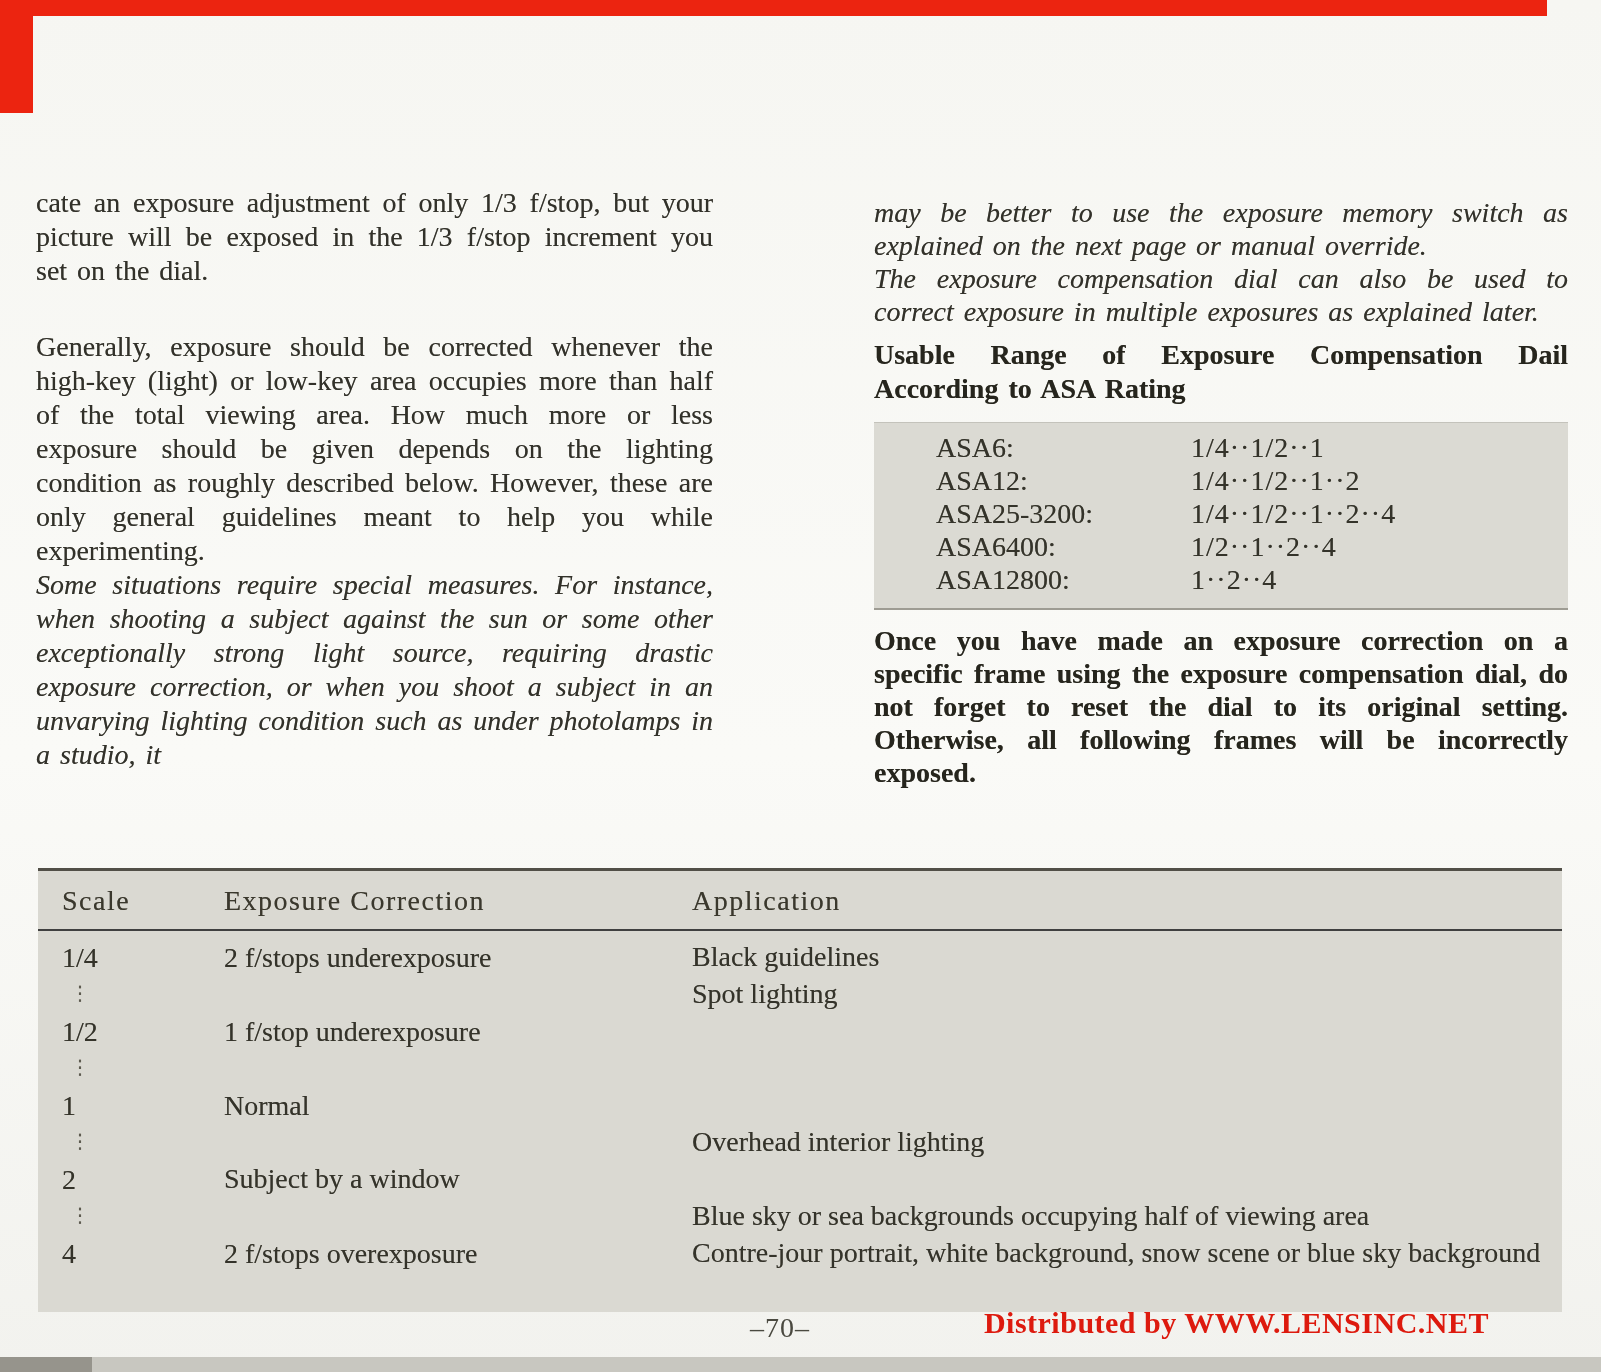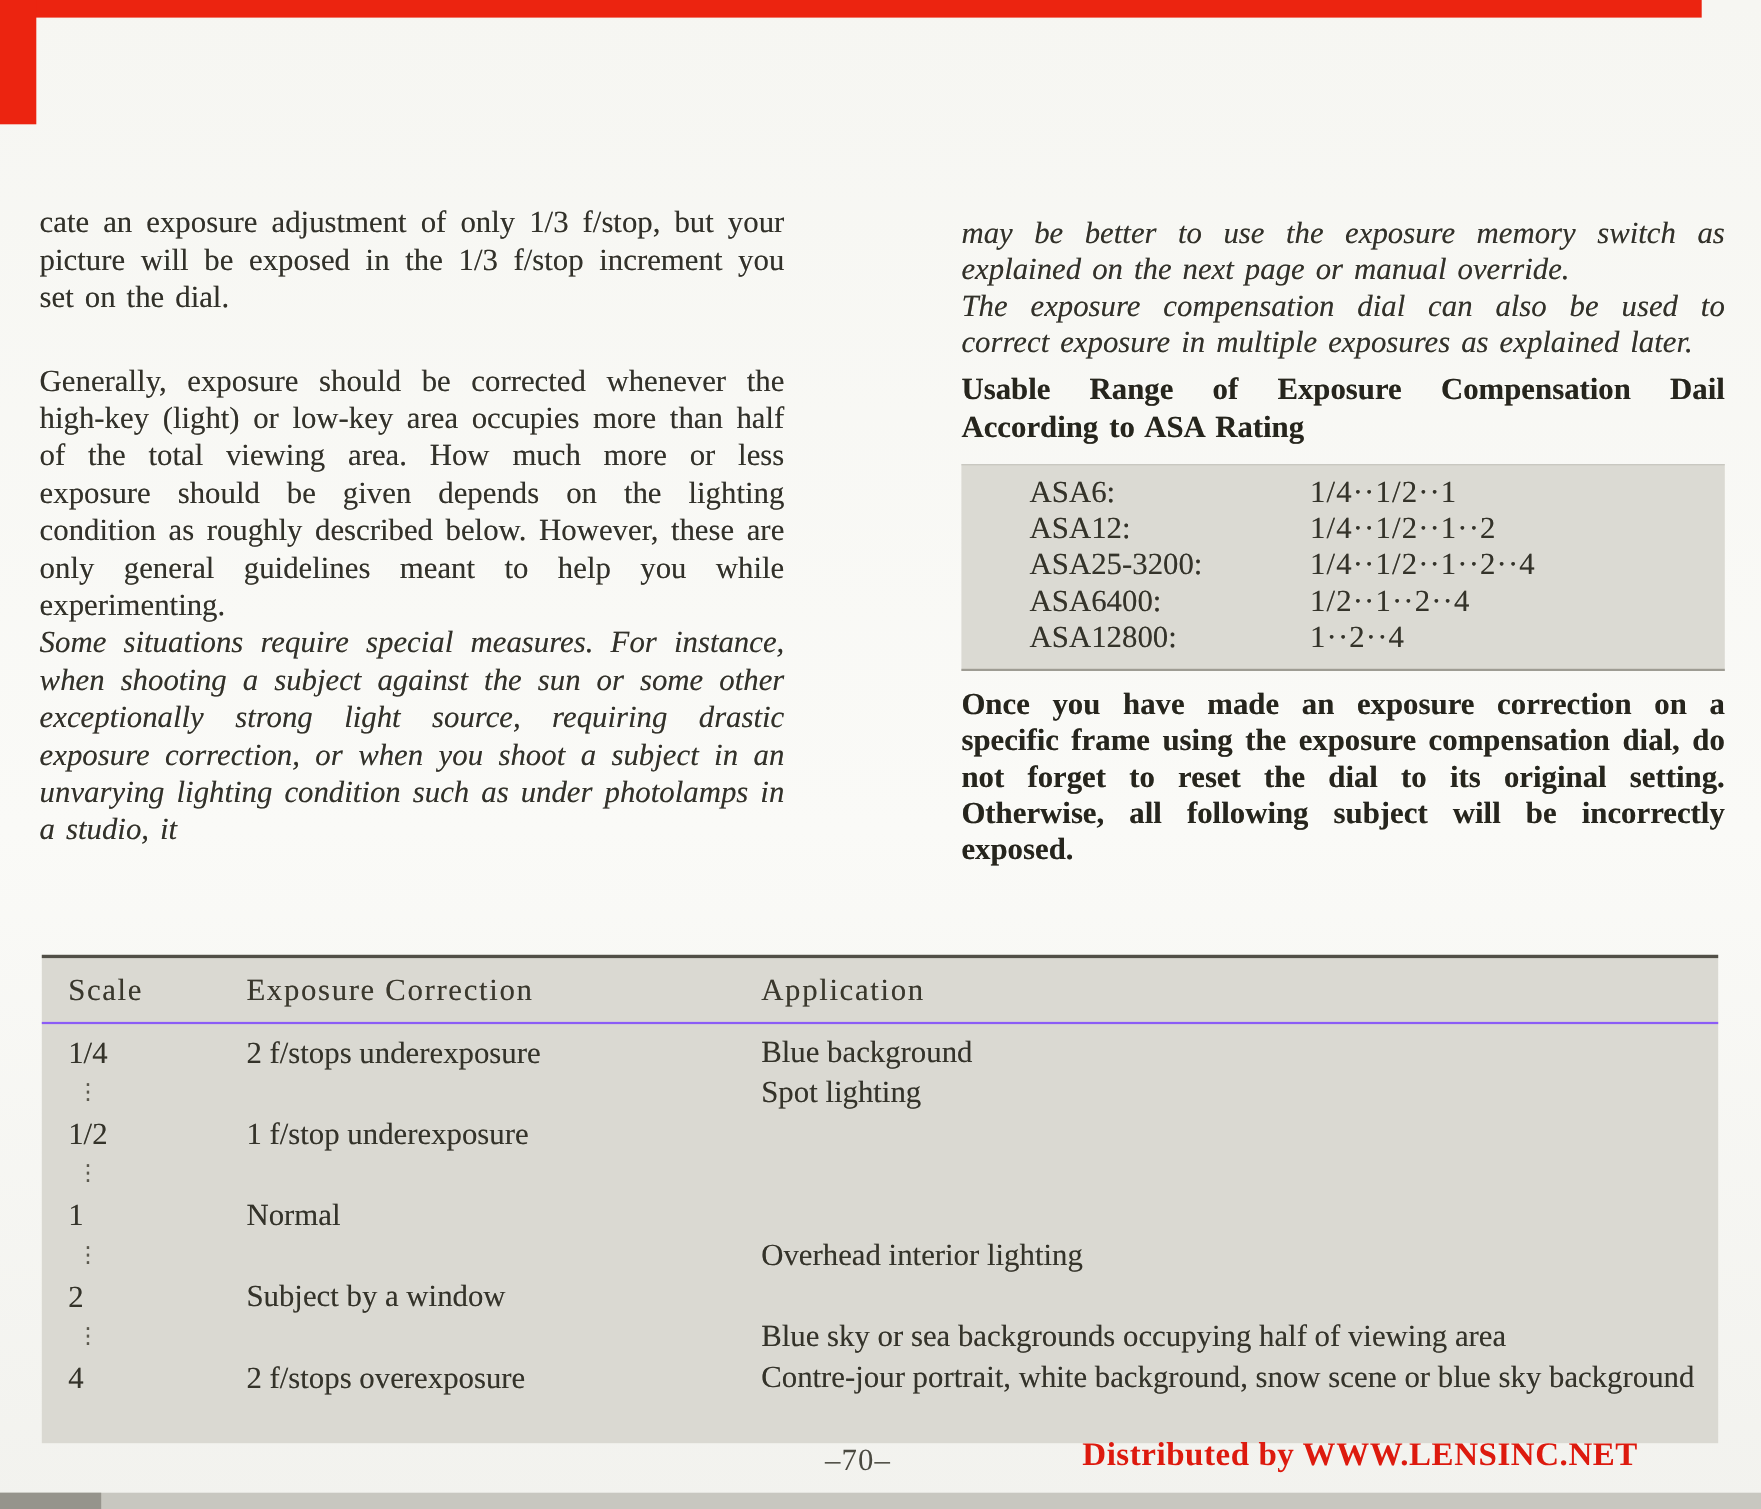--- a/index.html
+++ b/index.html
@@ -31,21 +31,21 @@
   .asa-row { display:flex; line-height:33px; font-size:28px; color:#34332a; }
   .asa-label { width:255px; margin-left:62px; }
   .asa-range { flex:1; letter-spacing:1px; }
 
   .scale-table {
     position:absolute; left:38px; top:868px; width:1524px; height:444px;
     background:#dad9d2; border-top:3px solid #514f47; font-size:28px; color:#34332a;
     text-shadow:0 0 0.5px rgba(55,52,40,.5);
   }
   .trow, .thead { display:grid; grid-template-columns:186px 468px 1fr; }
-  .thead { padding:14px 0 12px 0; border-bottom:2px solid #8b5cf6; letter-spacing:1.5px; color:#3a382d; }
+  .thead { padding:14px 0 12px 0; border-bottom:2px solid #404040; letter-spacing:1.5px; color:#3a382d; }
   .c1 { padding-left:24px; }
   .c3 { padding-right:13px; }
   .tbody { padding-top:8px; }
   .trow { min-height:37px; line-height:37px; }
   .trow .c3 { line-height:36px; }
   .dotrow .c1 { font-size:20px; line-height:34px; padding-left:32px; color:#5c5a4f; }
 
   .page-number {
     position:absolute; left:690px; top:1312px; width:180px; text-align:center;
     font-size:28px; color:#4a4940; letter-spacing:1px;
@@ -92,34 +92,34 @@
       <div class="asa-row">
         <span class="asa-label">ASA6400:</span>
         <span class="asa-range">1/2··1··2··4</span>
       </div>
       <div class="asa-row">
         <span class="asa-label">ASA12800:</span>
         <span class="asa-range">1··2··4</span>
       </div>
     </div>
 
-    <p class="bd">Once you have made an exposure correction on a specific frame using the exposure compensation dial, do not forget to reset the dial to its original setting. Otherwise, all following subject will be incorrectly exposed.</p>
+    <p class="bd">Once you have made an exposure correction on a specific frame using the exposure compensation dial, do not forget to reset the dial to its original setting. Otherwise, all following frames will be incorrectly exposed.</p>
   </div>
 
   <div class="scale-table">
     <div class="thead">
       <span class="c1">Scale</span>
       <span class="c2">Exposure Correction</span>
       <span class="c3">Application</span>
     </div>
     <div class="tbody">
       <div class="trow">
         <span class="c1">1/4</span>
         <span class="c2">2 f/stops underexposure</span>
-        <span class="c3">Blue background</span>
+        <span class="c3">Black guidelines</span>
       </div>
       <div class="trow dotrow">
         <span class="c1">⋮</span>
         <span class="c2"></span>
         <span class="c3">Spot lighting</span>
       </div>
       <div class="trow">
         <span class="c1">1/2</span>
         <span class="c2">1 f/stop underexposure</span>
       </div>

